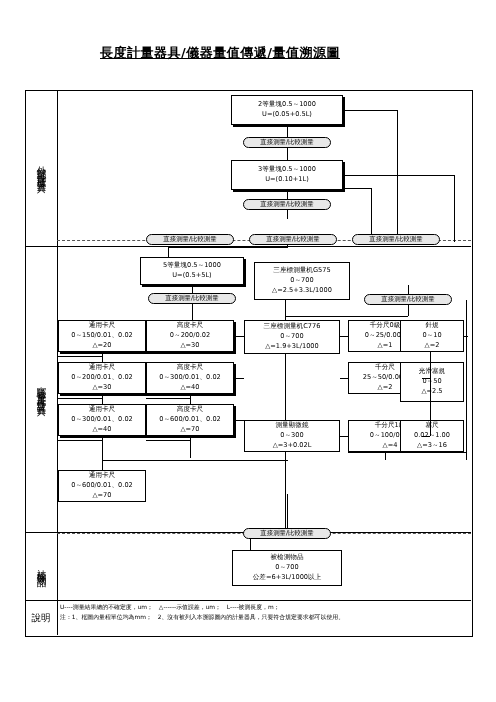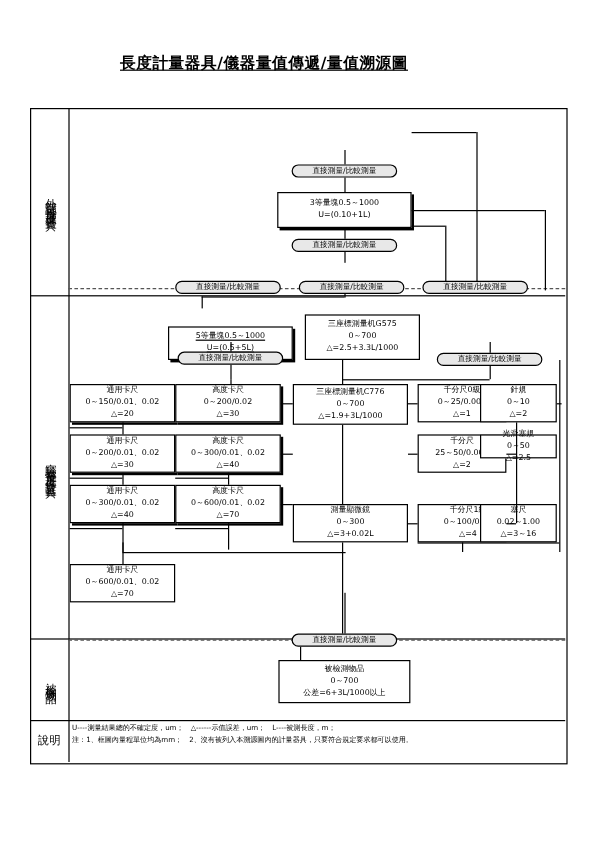--- a/index.html
+++ b/index.html
@@ -66,20 +66,24 @@
   <div class="side" style="top:247px;height:285px;">
     <span>實驗室長度工作計量器具</span>
   </div>
   <div class="side" style="top:533px;height:67px;">
     <span>被檢測物品</span>
   </div>
   <div class="side" style="top:601px;height:34px;">
     <span style="writing-mode:horizontal-tb;letter-spacing:0;">說明</span>
   </div>
 
+  <div class="box heavy" style="left:231px;top:95px;width:112px;height:30px;">
+    <span class="l">2等量塊0.5～1000</span>
+    <span class="l">U=(0.05+0.5L)</span>
+  </div>
   <div class="ln lnv" style="left:287px;top:125px;height:12px;"></div>
   <div class="pill" style="left:243px;top:137px;width:88px;">
     <span>直接測量/比較測量</span>
   </div>
   <div class="ln lnv" style="left:287px;top:148px;height:12px;"></div>
 
   <div class="box heavy" style="left:231px;top:160px;width:112px;height:30px;">
     <span class="l">3等量塊0.5～1000</span>
     <span class="l">U=(0.10+1L)</span>
   </div>
@@ -105,21 +109,21 @@
   <div class="pill" style="left:146px;top:234px;width:88px;">
     <span>直接測量/比較測量</span>
   </div>
   <div class="pill" style="left:249px;top:234px;width:88px;">
     <span>直接測量/比較測量</span>
   </div>
   <div class="pill" style="left:352px;top:234px;width:88px;">
     <span>直接測量/比較測量</span>
   </div>
 
-  <div class="box heavy" style="left:140px;top:272px;width:104px;height:28px;text-decoration:underline;">
+  <div class="box heavy" style="left:140px;top:257px;width:104px;height:28px;">
     <span class="l">5等量塊0.5～1000</span>
     <span class="l">U=(0.5+5L)</span>
   </div>
   <div class="ln lnv" style="left:192px;top:285px;height:8px;"></div>
   <div class="pill" style="left:148px;top:293px;width:88px;">
     <span>直接測量/比較測量</span>
   </div>
   <div class="ln lnv" style="left:192px;top:304px;height:12px;"></div>
 
   <div class="box" style="left:254px;top:262px;width:96px;height:38px;">
@@ -172,21 +176,21 @@
   <div class="box heavy" style="left:146px;top:362px;width:88px;height:32px;">
     <span class="l">高度卡尺</span>
     <span class="l">0～300/0.01、0.02</span>
     <span class="l">△=40</span>
   </div>
   <div class="box" style="left:348px;top:362px;width:74px;height:32px;">
     <span class="l">千分尺</span>
     <span class="l">25～50/0.001</span>
     <span class="l">△=2</span>
   </div>
-  <div class="box" style="left:400px;top:362px;width:64px;height:20px;align-items:center;">
+  <div class="box" style="left:400px;top:362px;width:64px;height:40px;align-items:center;">
     <span class="l">光滑塞規</span>
     <span class="l">0～50</span>
     <span class="l">△=2.5</span>
   </div>
 
   <div class="box heavy" style="left:58px;top:404px;width:88px;height:32px;">
     <span class="l">通用卡尺</span>
     <span class="l">0～300/0.01、0.02</span>
     <span class="l">△=40</span>
   </div>

